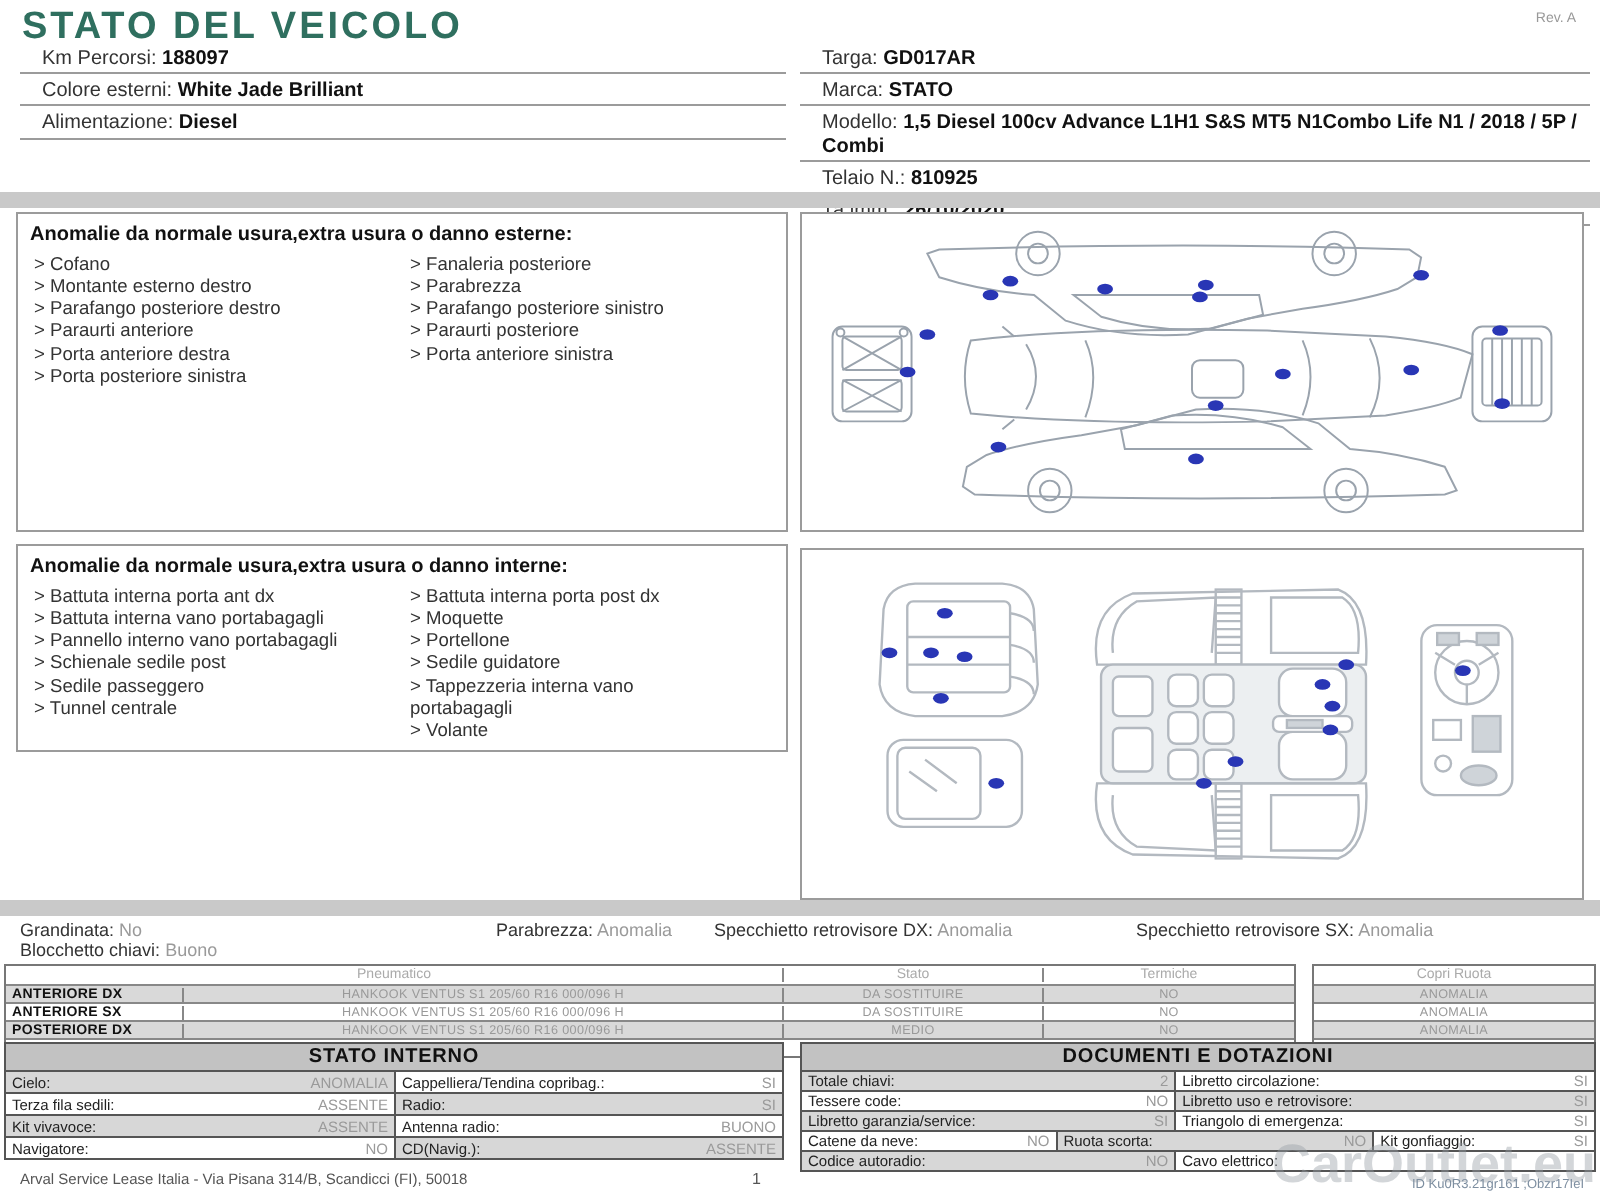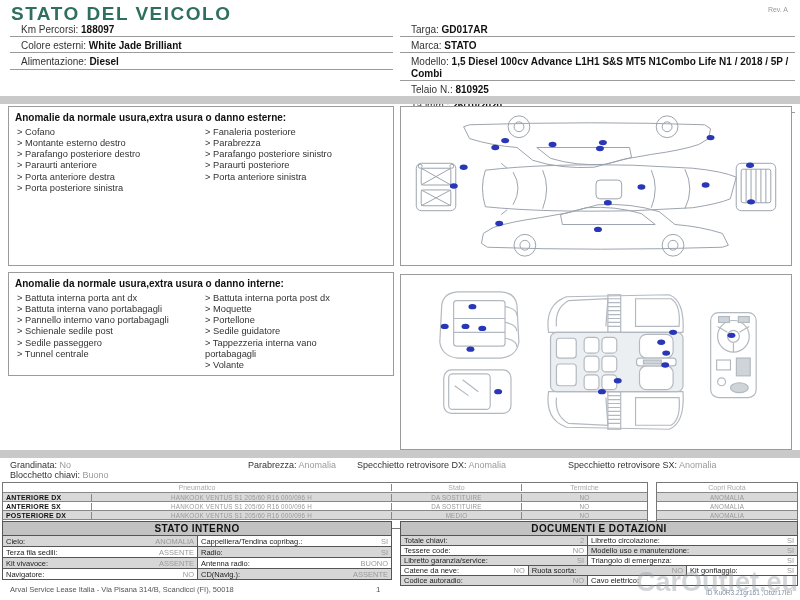--- a/index.html
+++ b/index.html
@@ -376,21 +376,21 @@
             <span class="blabel">Libretto circolazione:</span>
             <span class="bvalue">SI</span>
           </div>
         </div>
         <div class="brow">
           <div class="bcell" style="width: 47%;">
             <span class="blabel">Tessere code:</span>
             <span class="bvalue">NO</span>
           </div>
           <div class="bcell shade" style="width: 53%;">
-            <span class="blabel">Modello uso e manutenzione:</span>
+            <span class="blabel">Libretto uso e retrovisore:</span>
             <span class="bvalue">SI</span>
           </div>
         </div>
         <div class="brow">
           <div class="bcell shade" style="width: 47%;">
             <span class="blabel">Libretto garanzia/service:</span>
             <span class="bvalue">SI</span>
           </div>
           <div class="bcell" style="width: 53%;">
             <span class="blabel">Triangolo di emergenza:</span>

